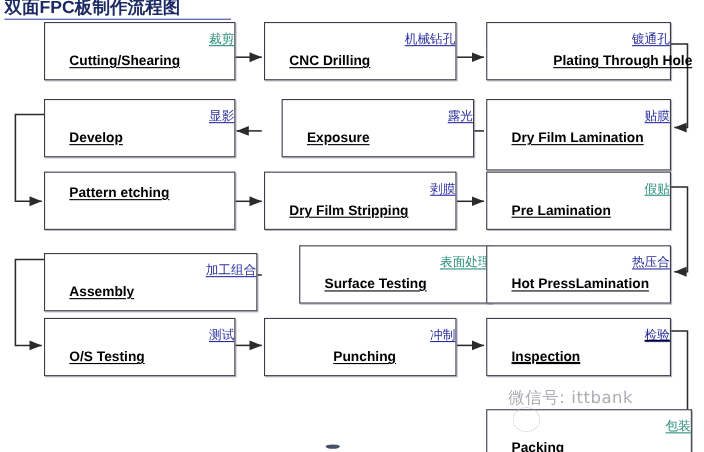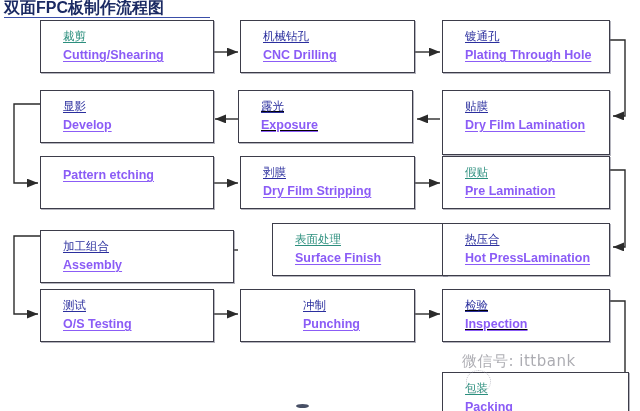--- a/index.html
+++ b/index.html
@@ -41,26 +41,27 @@
   .cn{
     font-size:11.5px;
     font-weight:500;
     color:#2c8f7e;
     text-decoration:underline;
     text-underline-offset:2px;
     margin:2px 0 0 22px;
     line-height:14px;
     white-space:nowrap;
     display:block;
+    text-align:right;
   }
   .cn.blue{color:#2b2f9e;}
   .en{
     font-size:12.5px;
     font-weight:700;
-    color:#8b5cf6;
+    color:#000000;
     text-decoration:underline;
     text-underline-offset:2px;
     margin:5px 0 0 22px;
     line-height:15px;
     white-space:nowrap;
     display:block;
   }
 
   
   .wm{
@@ -131,31 +132,31 @@
   <div class="node" style="left:40px;top:20px;width:174px;height:53px;">
     <span class="cn">裁剪</span>
     <span class="en">Cutting/Shearing</span>
   </div>
 
   <div class="node" style="left:240px;top:20px;width:175px;height:53px;">
     <span class="cn blue">机械钻孔</span>
     <span class="en">CNC Drilling</span>
   </div>
 
-  <div class="node" style="left:442px;top:20px;width:168px;height:53px;">
+  <div class="node" style="left:442px;top:20px;width:168px;height:53px;padding-left:38px;">
     <span class="cn blue">镀通孔</span>
     <span class="en">Plating Through Hole</span>
   </div>
 
   <div class="node" style="left:40px;top:90px;width:174px;height:53px;">
     <span class="cn blue">显影</span>
     <span class="en">Develop</span>
   </div>
 
-  <div class="node" style="left:238px;top:90px;width:175px;height:53px;text-decoration:underline;">
+  <div class="node" style="left:256px;top:90px;width:175px;height:53px;">
     <span class="cn blue">露光</span>
     <span class="en">Exposure</span>
   </div>
 
   <div class="node" style="left:442px;top:90px;width:168px;height:65px;">
     <span class="cn blue">贴膜</span>
     <span class="en">Dry Film Lamination</span>
   </div>
 
   <div class="node" style="left:40px;top:156px;width:174px;height:53px;">
@@ -172,21 +173,21 @@
     <span class="en"> Pre Lamination</span>
   </div>
 
   <div class="node" style="left:40px;top:230px;width:194px;height:53px;">
     <span class="cn blue">加工组合</span>
     <span class="en">Assembly</span>
   </div>
 
   <div class="node" style="left:240px;top:223px;width:175px;height:53px;margin-left:32px;">
     <span class="cn">表面处理</span>
-    <span class="en">Surface  Finish</span>
+    <span class="en">Surface  Testing</span>
   </div>
 
   <div class="node" style="left:442px;top:223px;width:168px;height:53px;">
     <span class="cn blue">热压合</span>
     <span class="en">Hot PressLamination</span>
   </div>
 
   <div class="node" style="left:40px;top:289px;width:174px;height:53px;">
     <span class="cn blue">测试</span>
     <span class="en">O/S Testing</span>

